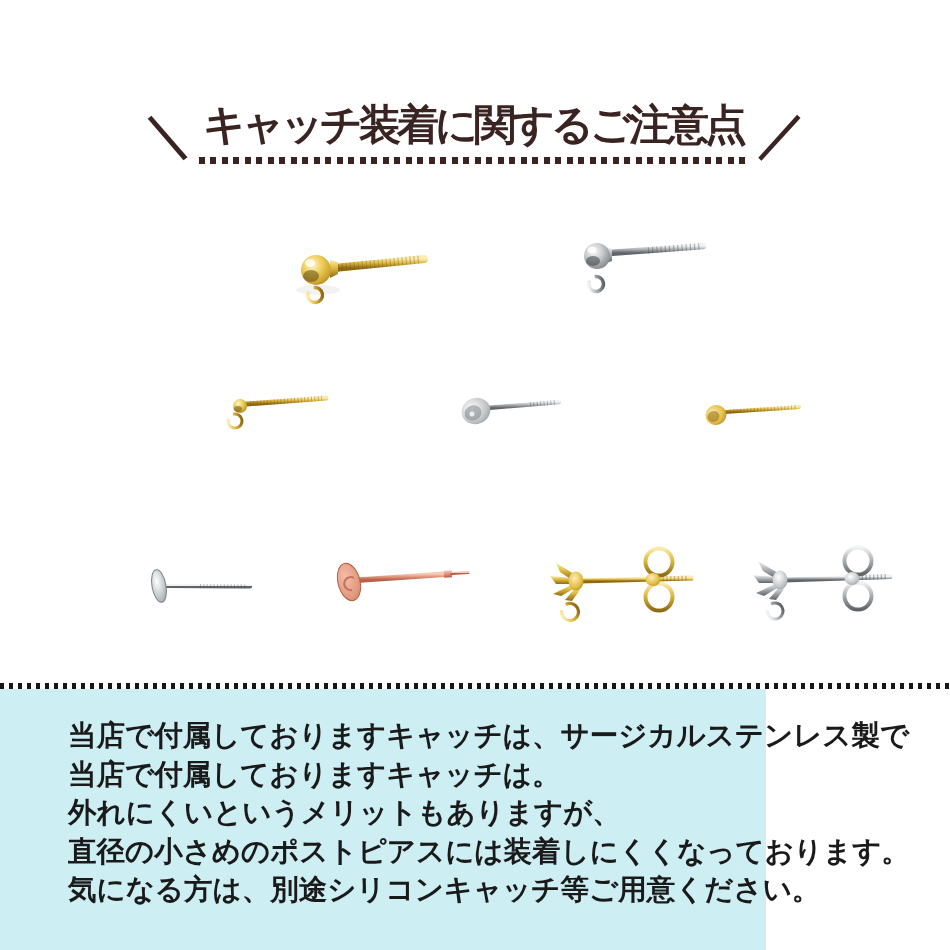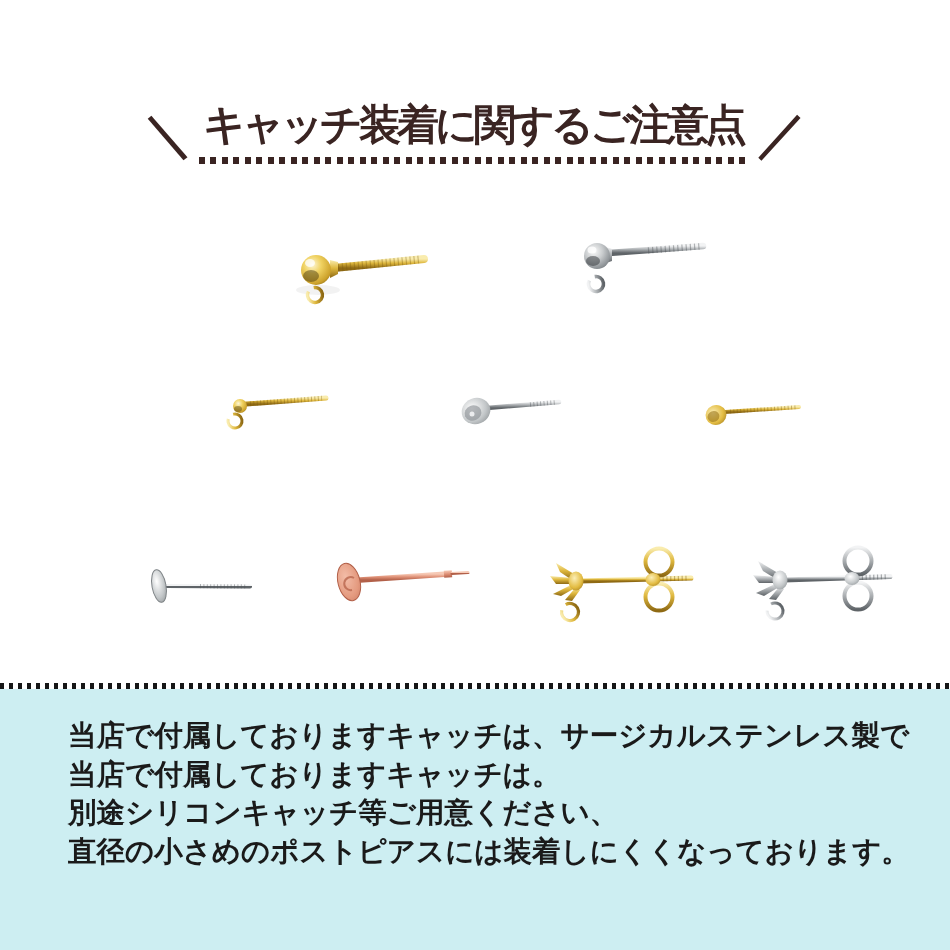--- a/index.html
+++ b/index.html
@@ -41,21 +41,21 @@
 
   
   .dotted-separator{
     position:absolute;left:0;top:683px;width:950px;height:6px;
     background-image:repeating-linear-gradient(90deg,#161616 0 4.5px,rgba(0,0,0,0) 4.5px 9px);
     background-repeat:repeat-x;
   }
 
   
   .notice-section{
-    position:absolute;left:0;top:689px;width:950px;height:261px;
+    position:absolute;left:0;top:689px;width:766px;height:261px;
     background:#cdeef2;
   }
   .notice-text{
     position:absolute;left:68px;top:27px;right:20px;
     color:#1a1a1a;
     font-size:28.5px;font-weight:600;
     line-height:38.5px;
     letter-spacing:0px;
     white-space:nowrap;
   }
@@ -212,18 +212,19 @@
       </g>
     </g>
   </svg>
 
   <div class="dotted-separator"></div>
 
   <div class="notice-section">
     <div class="notice-text">
       <div>当店で付属しておりますキャッチは、サージカルステンレス製で</div>
       <div>当店で付属しておりますキャッチは。</div>
-      <div>別途シリコンキャッチ等ご用意ください、</div>
+      <div>外れにくいというメリットもありますが、</div>
       <div>直径の小さめのポストピアスには装着しにくくなっております。</div>
+      <div>気になる方は、別途シリコンキャッチ等ご用意ください。</div>
     </div>
   </div>
 
 </div>
 
 </body></html>

